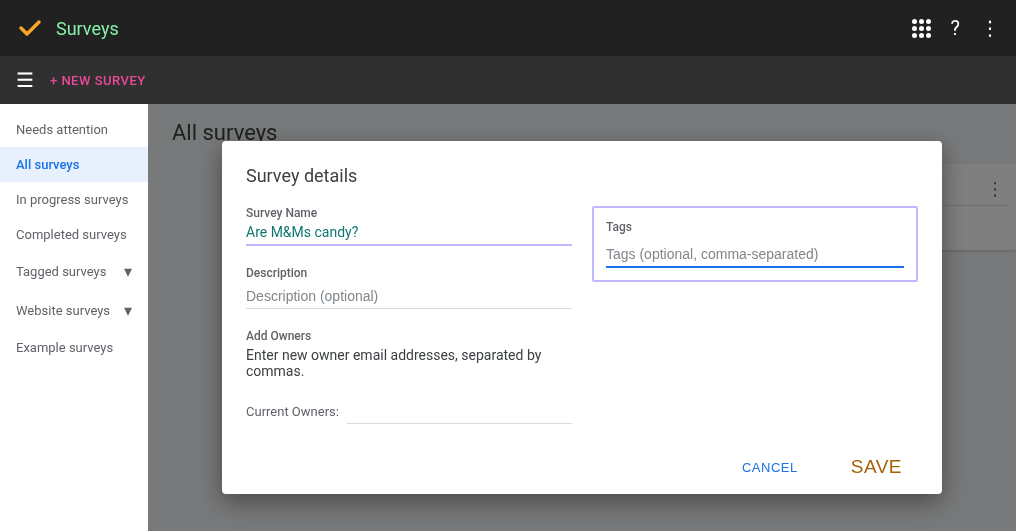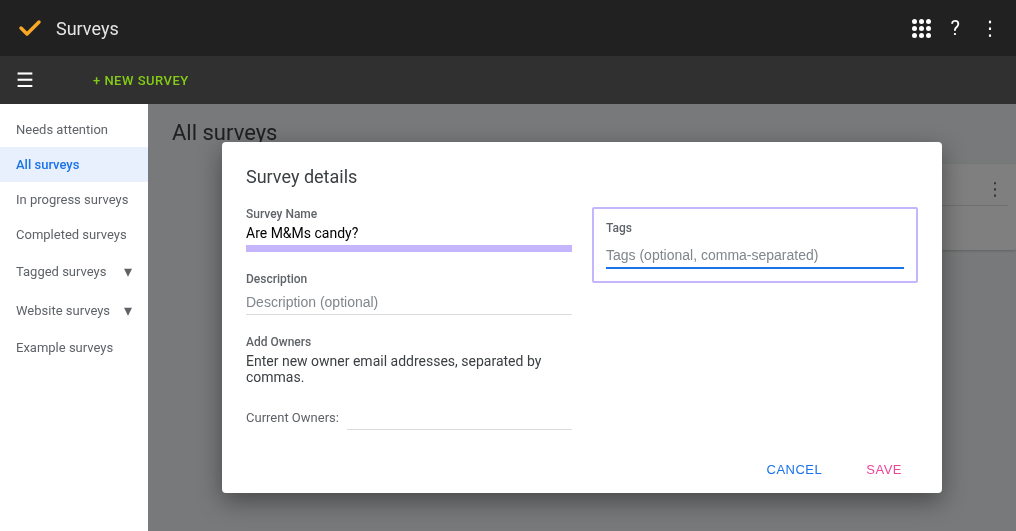--- a/index.html
+++ b/index.html
@@ -15,21 +15,21 @@
     
     .top-bar {
       height: 56px;
       background: #212121;
       display: flex;
       align-items: center;
       padding: 0 16px;
       gap: 12px;
     }
     .app-title {
-      color: #e5e5e5;
+      color: #86efac;
       font-size: 18px;
       font-weight: 400;
       flex: 1;
     }
     .top-bar-icons {
       display: flex;
       gap: 20px;
       align-items: center;
     }
     .top-bar-icon {
@@ -46,26 +46,25 @@
       align-items: center;
       padding: 0 16px;
       gap: 16px;
     }
     .hamburger-icon {
       color: #fff;
       font-size: 20px;
       cursor: pointer;
     }
     .new-survey-btn {
-      color: #84cc16;
+      color: #ec4899;
       font-size: 13px;
       font-weight: 500;
       cursor: pointer;
       letter-spacing: 0.5px;
-      margin-left: 43px;
     }
 
     
     .main-layout {
       display: flex;
       height: calc(531px - 56px - 48px);
     }
 
     
     .sidebar {
@@ -191,23 +190,23 @@
       flex-direction: column;
       gap: 4px;
     }
     .field-label {
       font-size: 12px;
       color: #5f6368;
       font-weight: 500;
     }
     .field-value {
       font-size: 14px;
-      color: #000000;
+      color: #0f766e;
       padding-bottom: 4px;
-      border-bottom: 7px solid #c4b5fd;
+      border-bottom: 2px solid #c4b5fd;
     }
     .field-input {
       font-size: 14px;
       color: #3c4043;
       background: transparent;
       border: none;
       border-bottom: 1px solid #dadce0;
       outline: none;
       padding: 4px 0;
       width: 100%;
@@ -267,40 +266,40 @@
       outline: none;
       font-size: 14px;
       padding: 4px 0;
       background: transparent;
     }
 
     
     .dialog-footer {
       display: flex;
       justify-content: flex-end;
-      gap: 12px;
+      gap: 21px;
       padding-top: 16px;
       margin-top: 8px;
     }
     .btn-cancel {
       background: transparent;
       border: none;
       color: #1a73e8;
       font-size: 13px;
       font-weight: 500;
       padding: 8px 16px;
       cursor: pointer;
       letter-spacing: 0.5px;
       border-radius: 4px;
     }
     .btn-save {
       background: transparent;
       border: none;
-      color: #ec4899;
-      font-size: 13px;
+      color: #a16207;
+      font-size: 19px;
       font-weight: 500;
       padding: 8px 16px;
       cursor: pointer;
       letter-spacing: 0.5px;
       border-radius: 4px;
     }
 
     
     .checkmark-logo {
       width: 28px;

